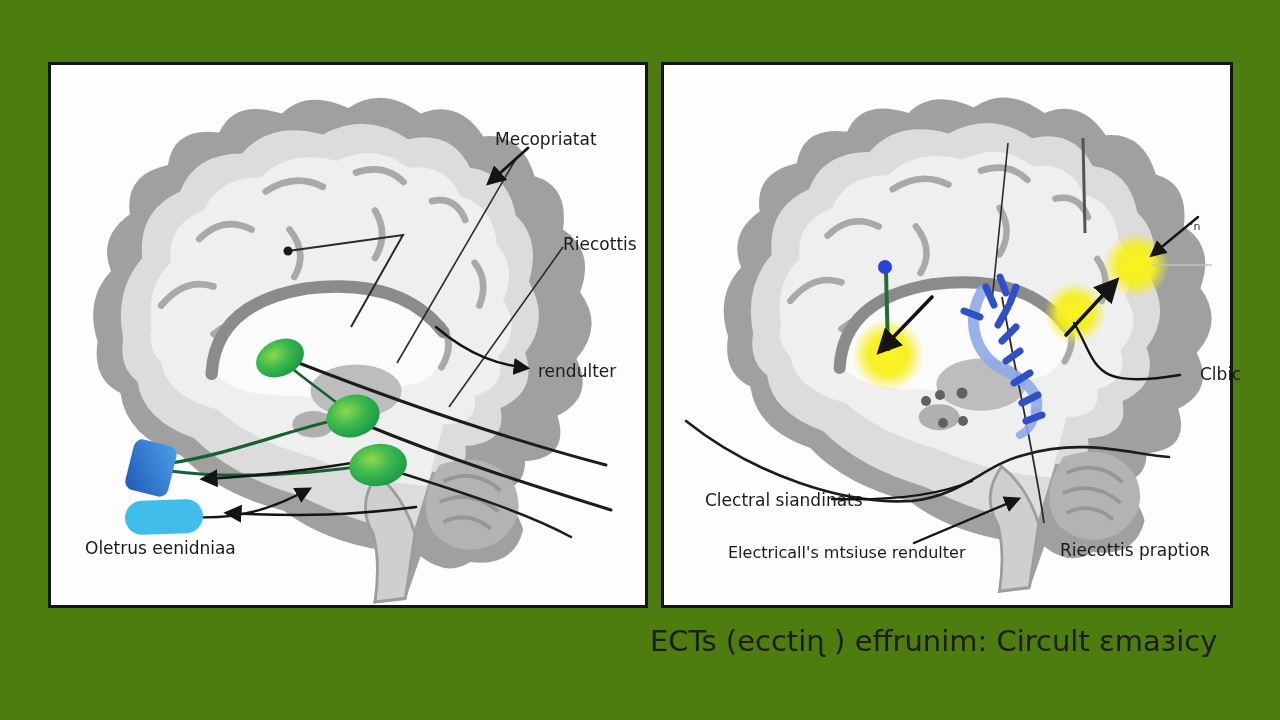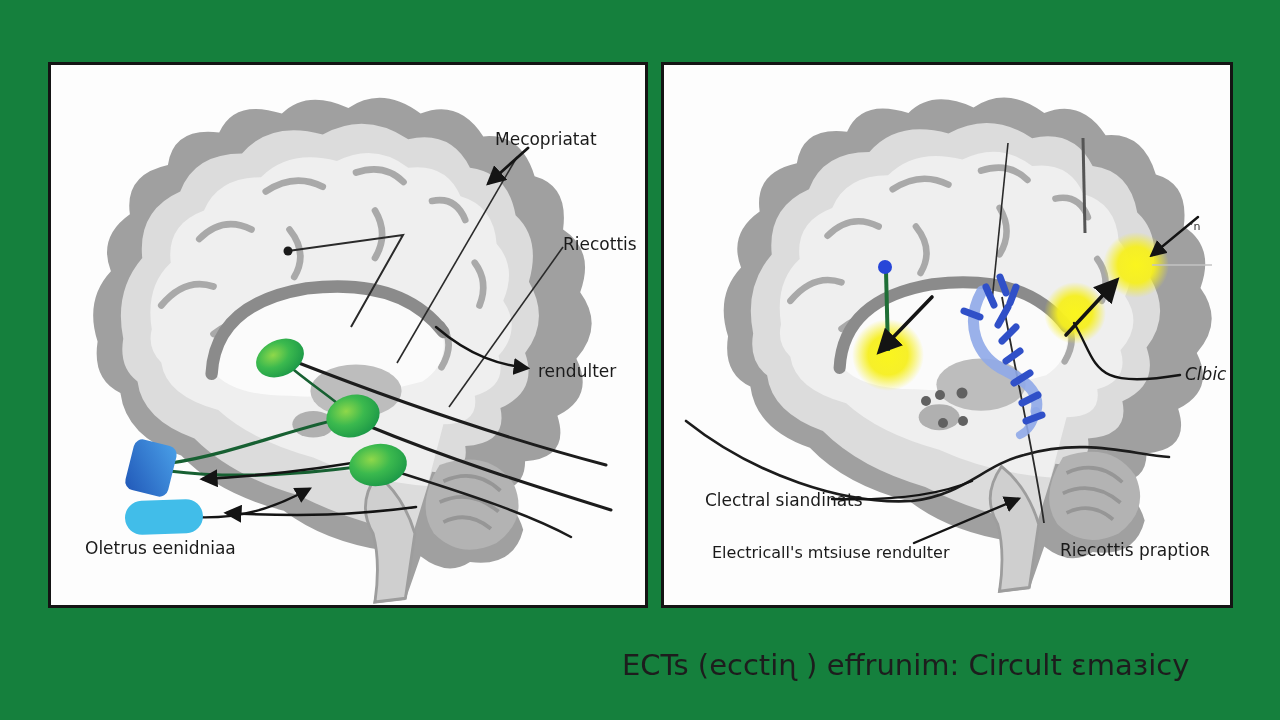--- a/index.html
+++ b/index.html
@@ -1,19 +1,19 @@
 <!DOCTYPE html>
 <html><head>
 <meta charset="utf-8">
 <style>
   html,body{margin:0;padding:0;}
   .figure{
     position:relative;
     width:1280px;height:720px;
-    background:#15803d;
+    background:#4d7c0f;
     font-family:"DejaVu Sans","Liberation Sans",sans-serif;
     overflow:hidden;
   }
   .panel{
     position:absolute;
     top:62px;
     height:540px;
     background:#fdfdfd;
     border:3px solid #141414;
   }
@@ -31,21 +31,21 @@
   .diag-label.two-line{font-size:16px;line-height:23px;}
   .caption{
     position:absolute;
     top:624px;
     color:#1d1d1d;
     font-size:29px;
     text-align:center;
     white-space:nowrap;
   }
   .caption-left{left:40px;width:616px;}
-  .caption-right{left:622px;width:560px;margin-top:24px;}
+  .caption-right{left:650px;width:560px;}
   .defs-holder{position:absolute;width:0;height:0;}
 </style>
 </head>
 <body>
 
 <div class="figure">
 
   <svg class="defs-holder" aria-hidden="true">
     <defs>
       <marker id="ah" viewBox="0 0 10 10" refX="8" refY="5" markerWidth="7" markerHeight="7" orient="auto-start-reverse">
@@ -201,22 +201,22 @@
         <path d="M402,270 L452,216" stroke-width="3.6" marker-end="url(#ah)"></path>
         <path d="M534,152 L488,190" stroke-width="2.4" marker-end="url(#ah)"></path>
         <path d="M250,478 L354,434" stroke-width="2.4" marker-end="url(#ah)"></path>
         <path d="M410,258 C435,300 425,325 516,310" stroke-width="2.4"></path>
         <path d="M168,434 C235,436 280,428 308,416" stroke-width="2.4"></path>
       </g>
       <path d="M488,200 L548,200" stroke="#c3c3c3" stroke-width="1.5" fill="none"></path>
     </svg>
 
     <div class="diag-label" style="left:29px;top:425px;margin-left:12px;">Clectral siandinats</div>
-    <div class="diag-label two-line" style="left:48px;top:476px;">
+    <div class="diag-label two-line" style="left:64px;top:476px;">
       <div>Electricall's mtsiuse rendulter</div>
     </div>
     <div class="diag-label" style="left:396px;top:475px;">Riecottis praptioʀ</div>
-    <div class="diag-label" style="left:521px;top:299px;font-style:italic;">Clbic</div>
+    <div class="diag-label" style="left:536px;top:299px;">Clbic</div>
     <div class="diag-label small" style="left:526px;top:155px;">ʼn</div>
   </div>
 
   <div class="caption caption-right">ECTs (ecctiɳ ) effrunim: Circult ɛmaɜicy</div>
 </div>
 
 </body></html>

